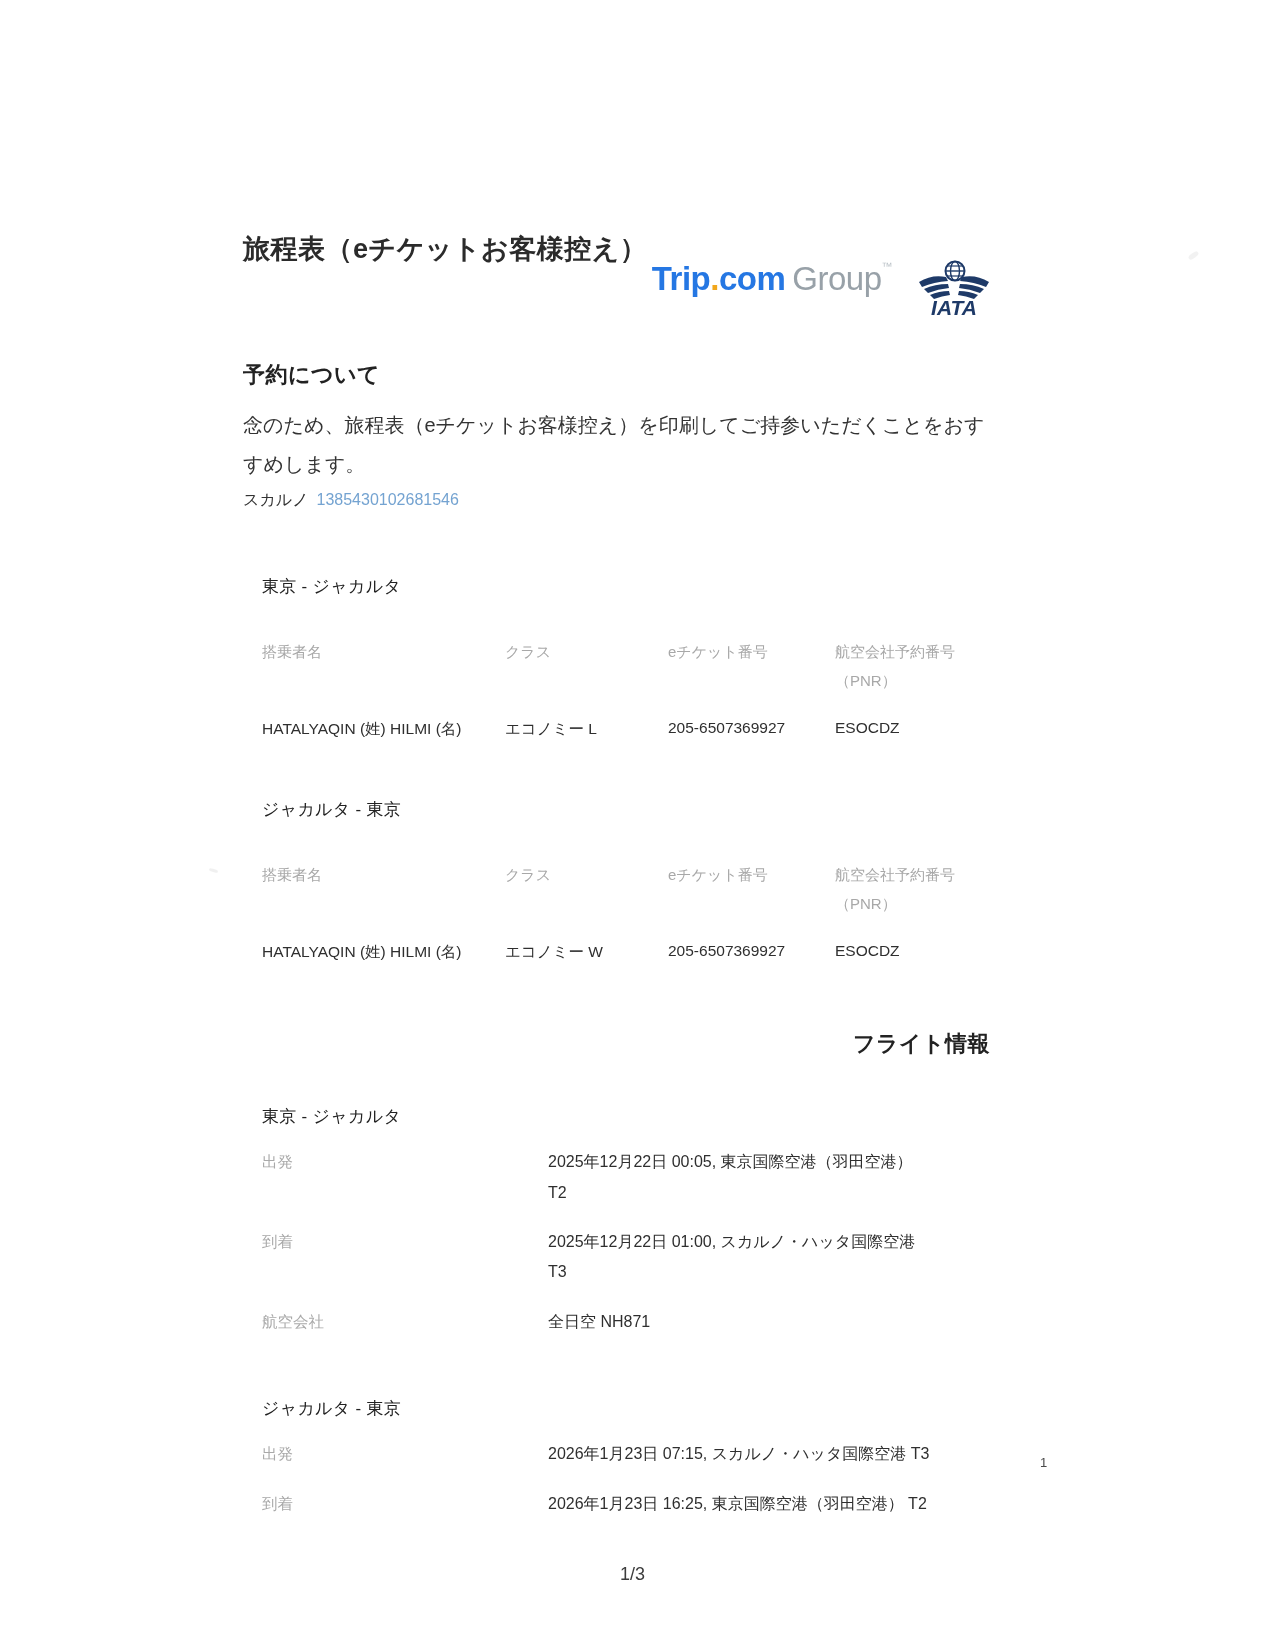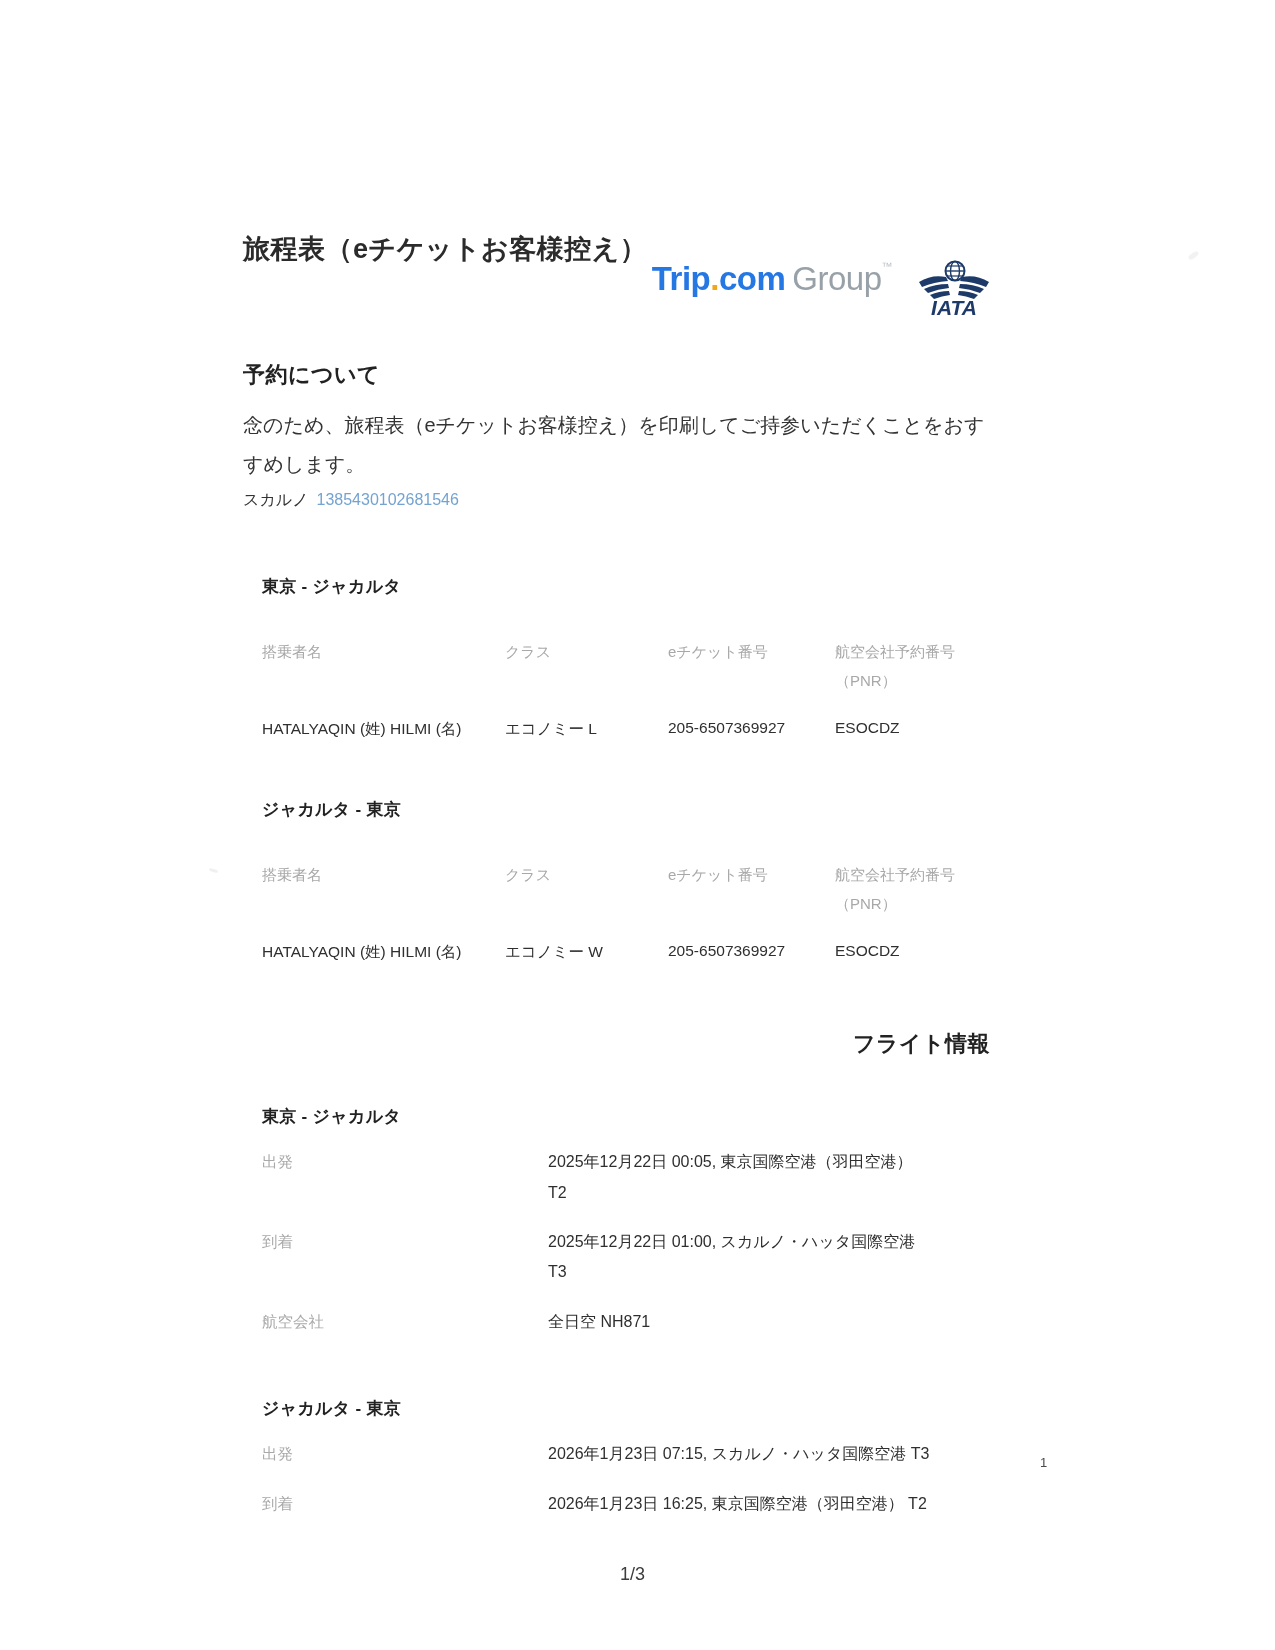--- a/index.html
+++ b/index.html
@@ -28,21 +28,21 @@
 
   
   .section-heading { font-size:22px; font-weight:700; color:#222; letter-spacing:0.5px; }
   .booking-heading { margin-top:42px; }
   .booking-note { margin-top:16px; font-size:20px; color:#333; line-height:1.95; }
   .booking-number-line { font-size:16px; color:#333; line-height:1.95; }
   .booking-number { color:#74a3d1; margin-left:8px; }
 
   
   .segment { margin-left:19px; }
-  .segment-title { font-size:17px; font-weight:700; color:#222; letter-spacing:0.3px; }
+  .segment-title { font-size:17px; font-weight:400; color:#222; letter-spacing:0.3px; }
   .seg1-title { margin-top:60px; }
   .seg2-title { margin-top:58px; }
   .pax-table { display:grid; grid-template-columns:243px 163px 167px 140px; margin-top:40px; }
   .pax-header { font-size:15px; color:#a8a8a8; line-height:1.9; padding-right:14px; }
   .pax-cell { font-size:15.5px; color:#2f2f2f; margin-top:24px; white-space:nowrap; }
 
   
   .flight-heading { margin-top:66px;text-align:right; }
   .flight-seg-title-1 { margin-top:46px; }
   .flight-seg-title-2 { margin-top:60px; }

